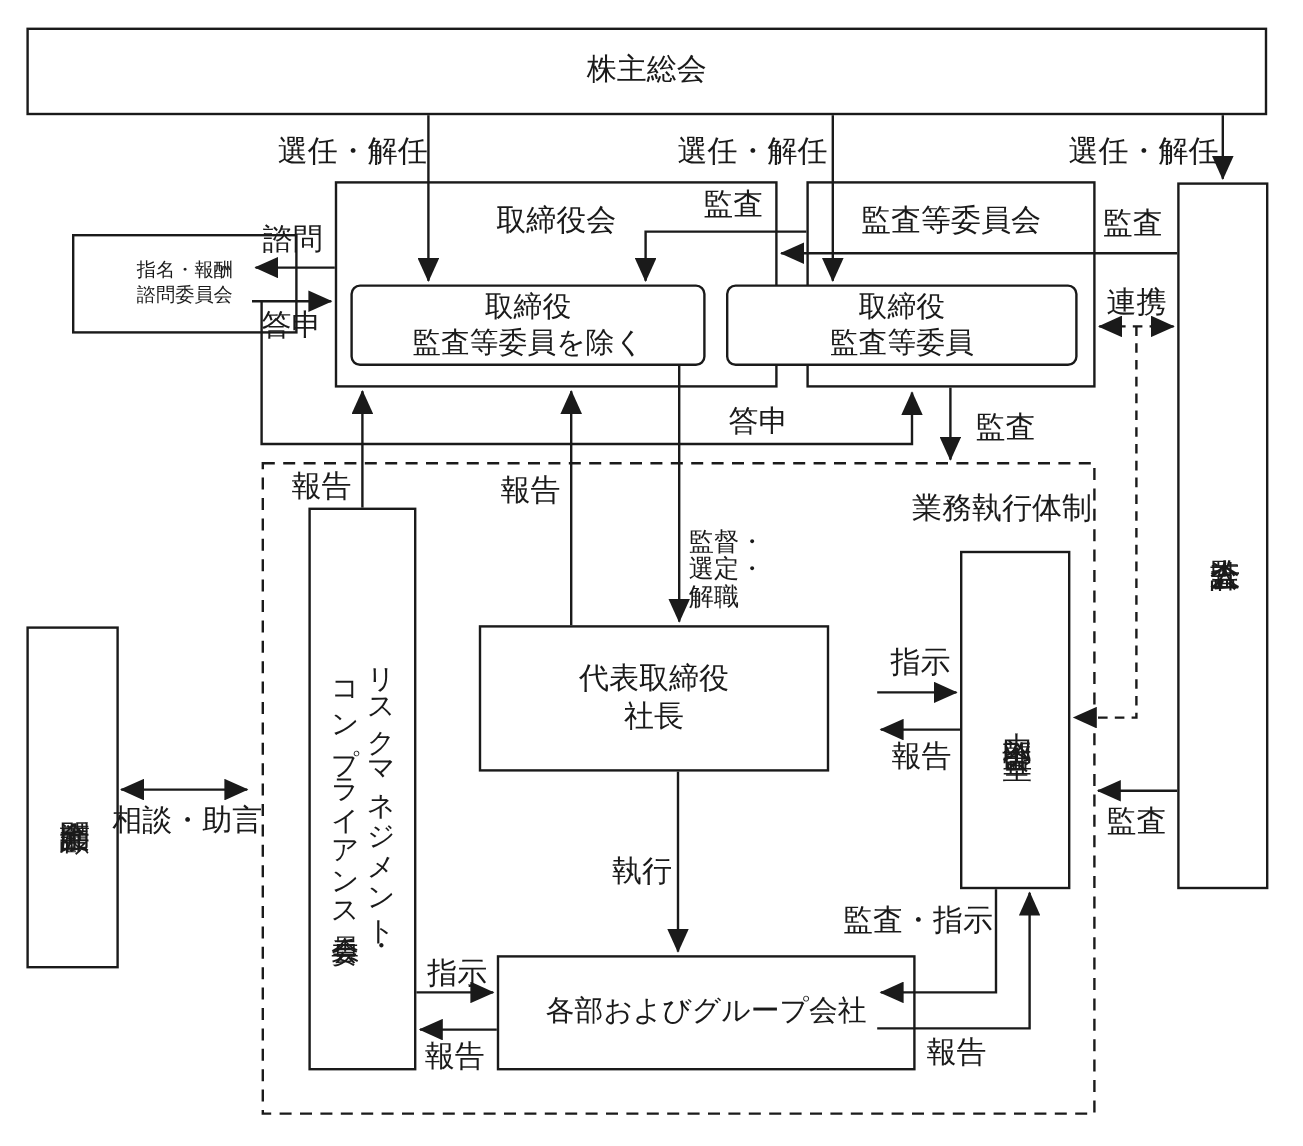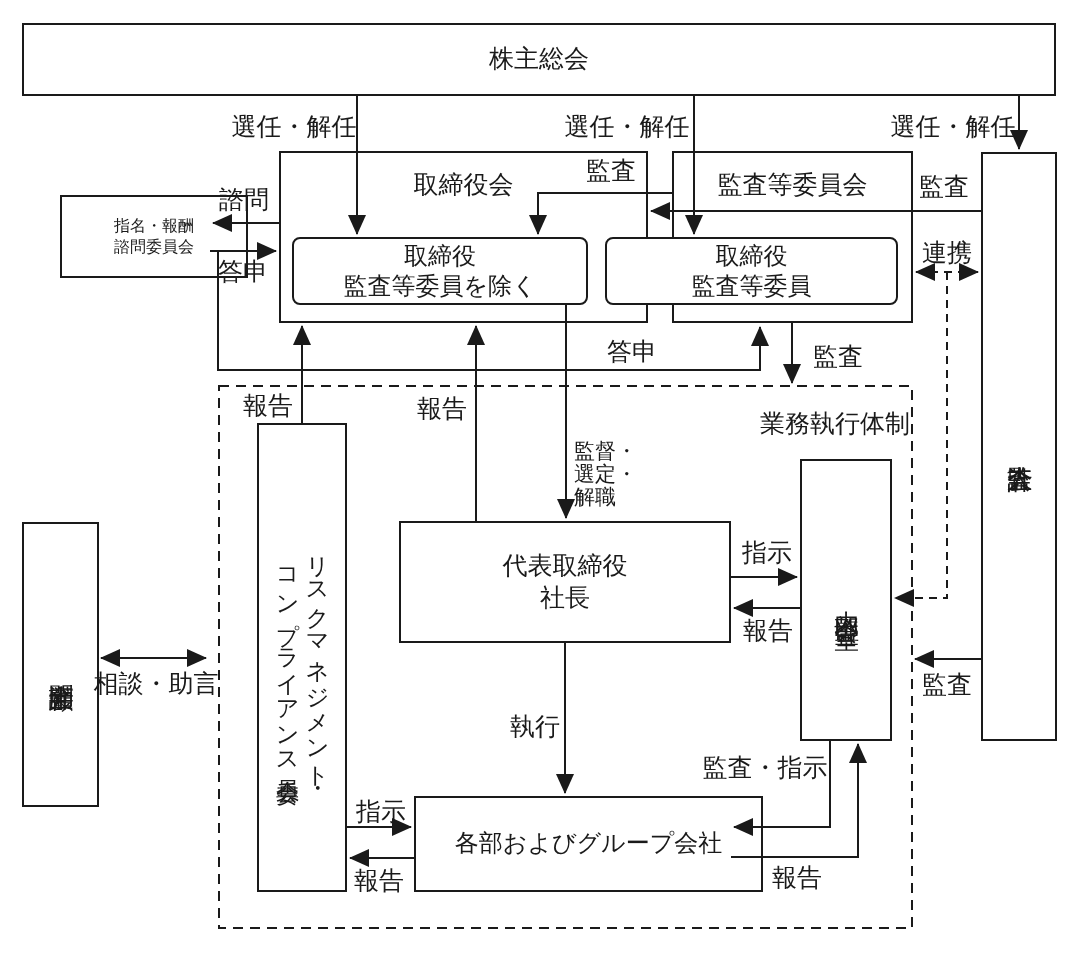--- a/index.html
+++ b/index.html
@@ -36,21 +36,21 @@
   
   #b-shareholders{left:22px;top:23px;width:1034px;height:73px;}
   #b-board{left:279px;top:151px;width:369px;height:172px;}
   #b-committee{left:672px;top:151px;width:241px;height:172px;}
   #b-directors-excl{left:292px;top:237px;width:296px;height:68px;}
   #b-directors-aud{left:605px;top:237px;width:293px;height:68px;}
   #b-nomination{left:22px;top:195px;width:188px;height:83px;font-size:16px;margin-left:38px;}
   #b-auditor{left:981px;top:152px;width:76px;height:589px;}
   #b-lawyer{left:22px;top:522px;width:77px;height:285px;}
   #b-risk{left:257px;top:423px;width:90px;height:469px;font-size:23px;line-height:30px;}
-  #b-president{left:399px;top:521px;width:332px;height:122px;}
+  #b-president{left:399px;top:521px;width:292px;height:122px;}
   #b-internal{left:800px;top:459px;width:92px;height:282px;letter-spacing:4px;}
   #b-departments{left:414px;top:796px;width:349px;height:96px;font-size:24px;}
 </style>
 </head>
 <body>
 
 <div id="stage">
 
   <div class="box" id="b-shareholders">株主総会</div>
   <div class="box toplabel" id="b-board">取締役会</div>

